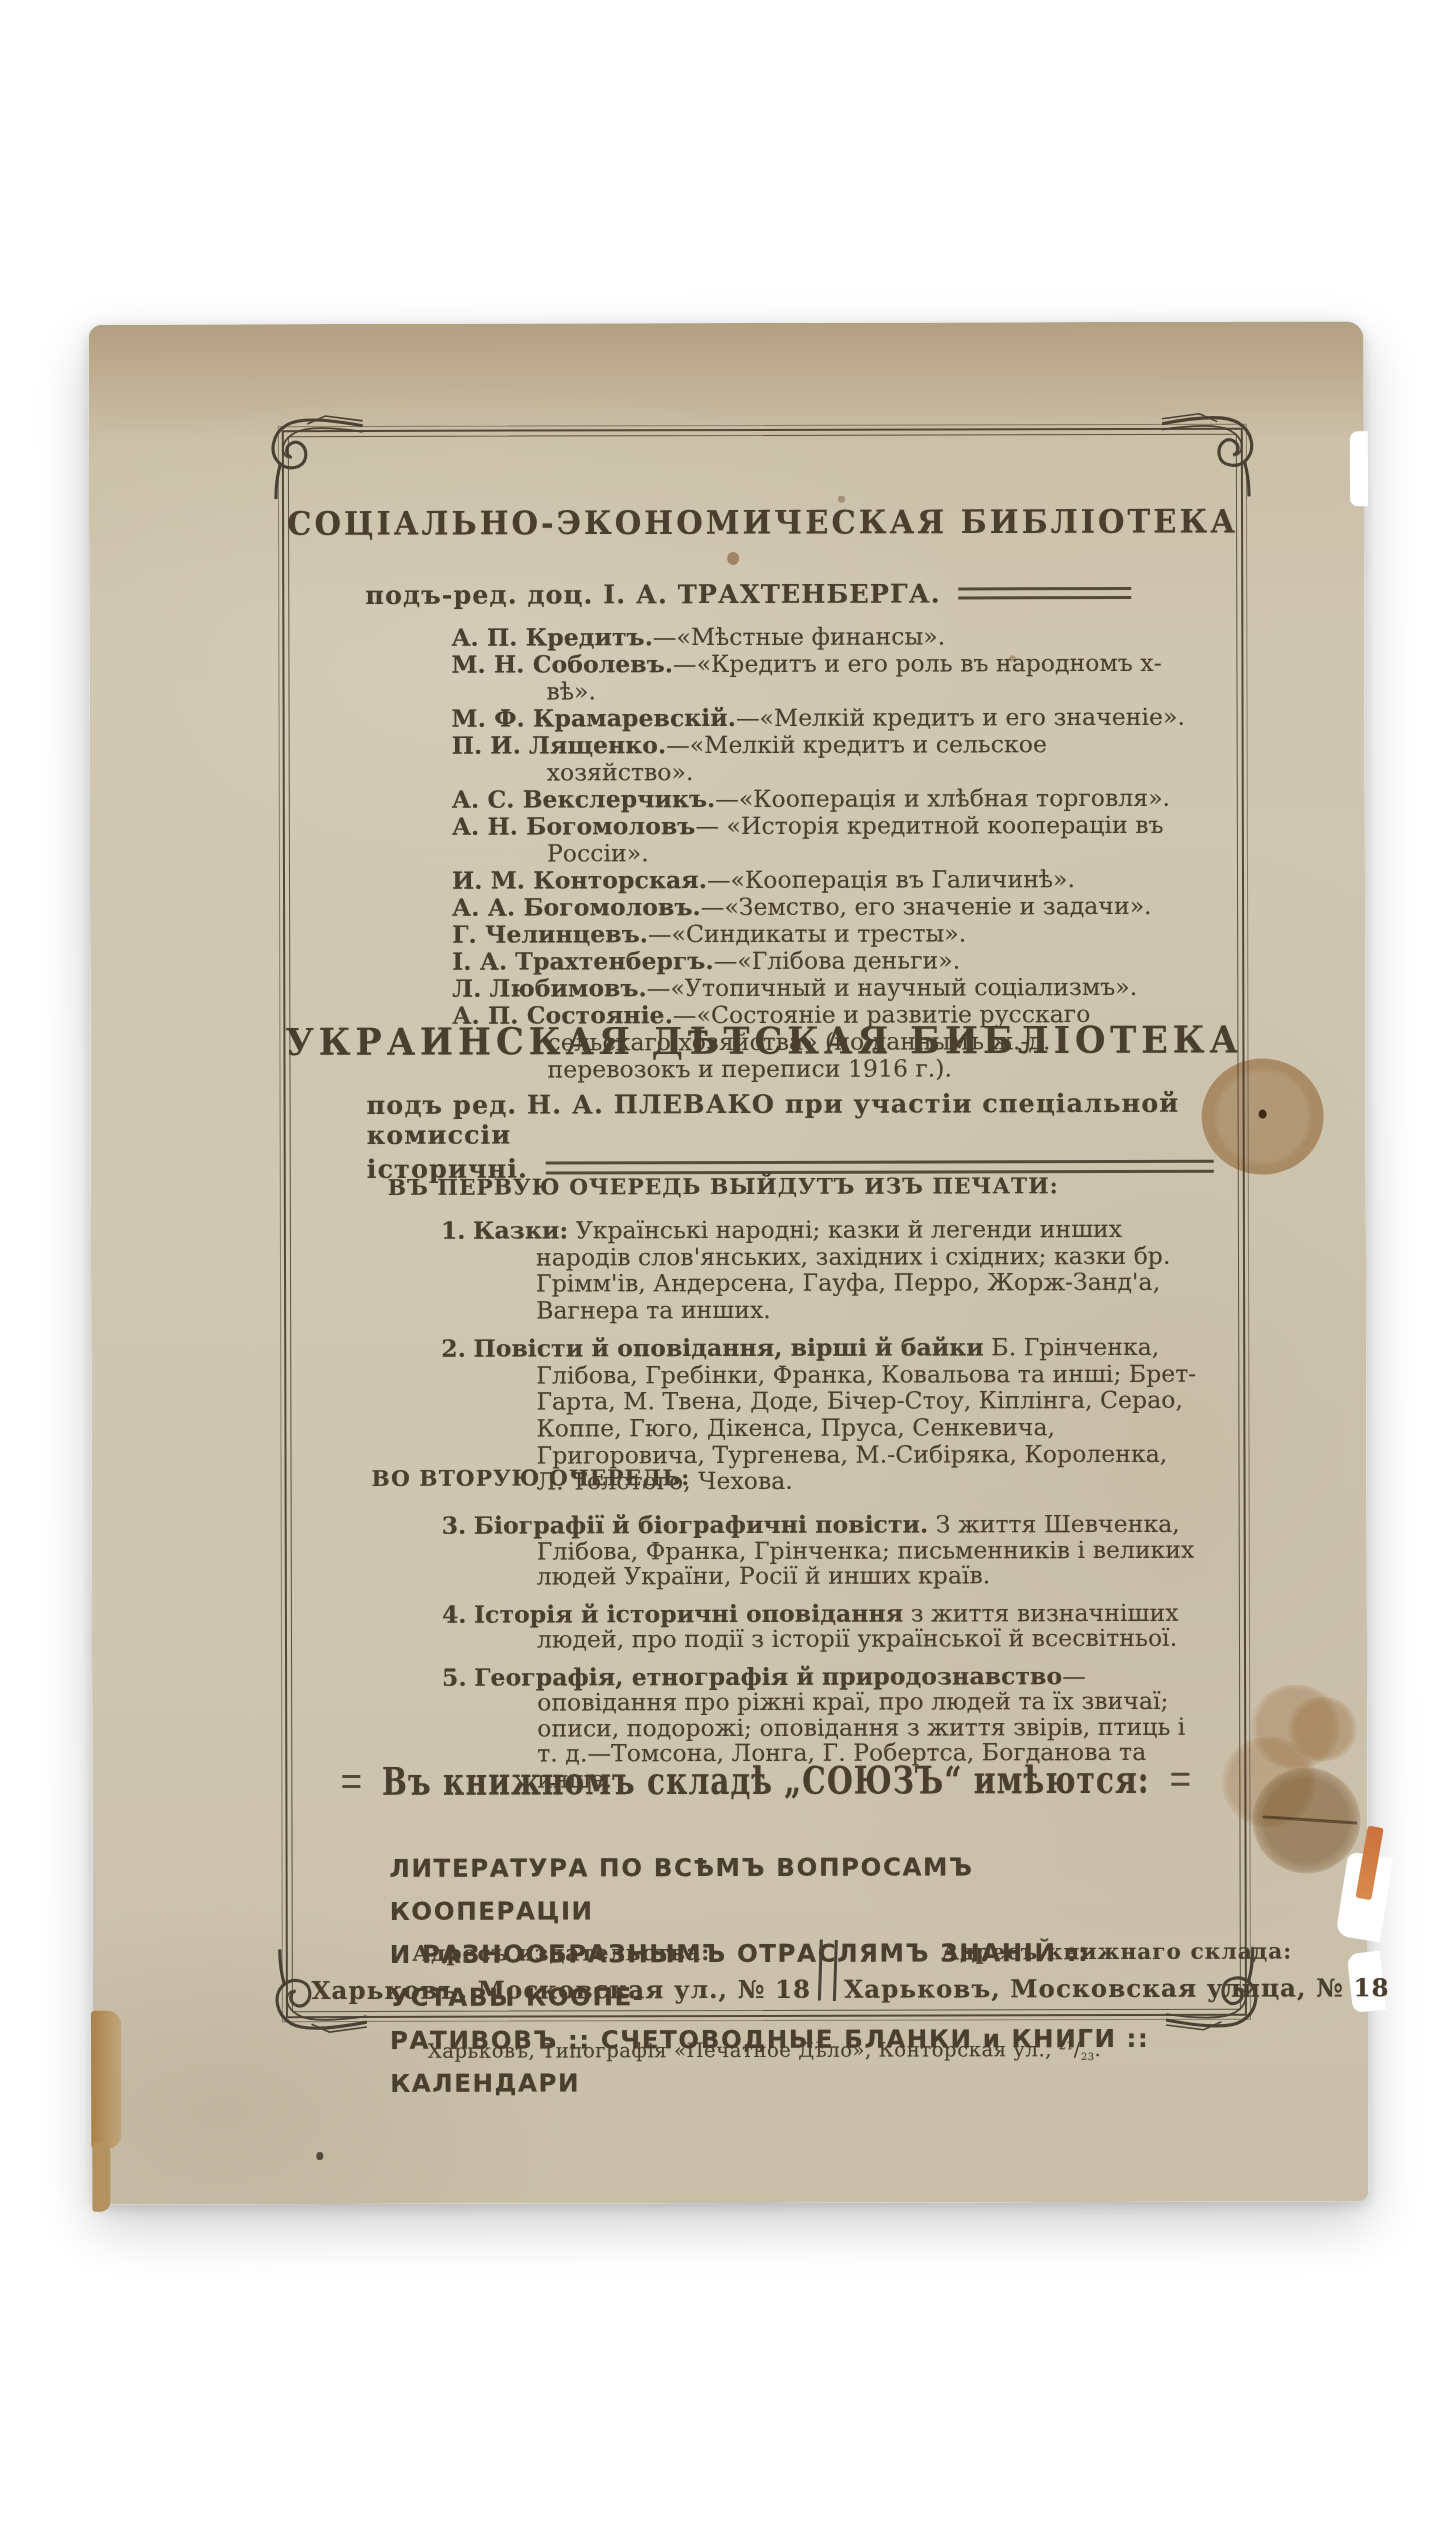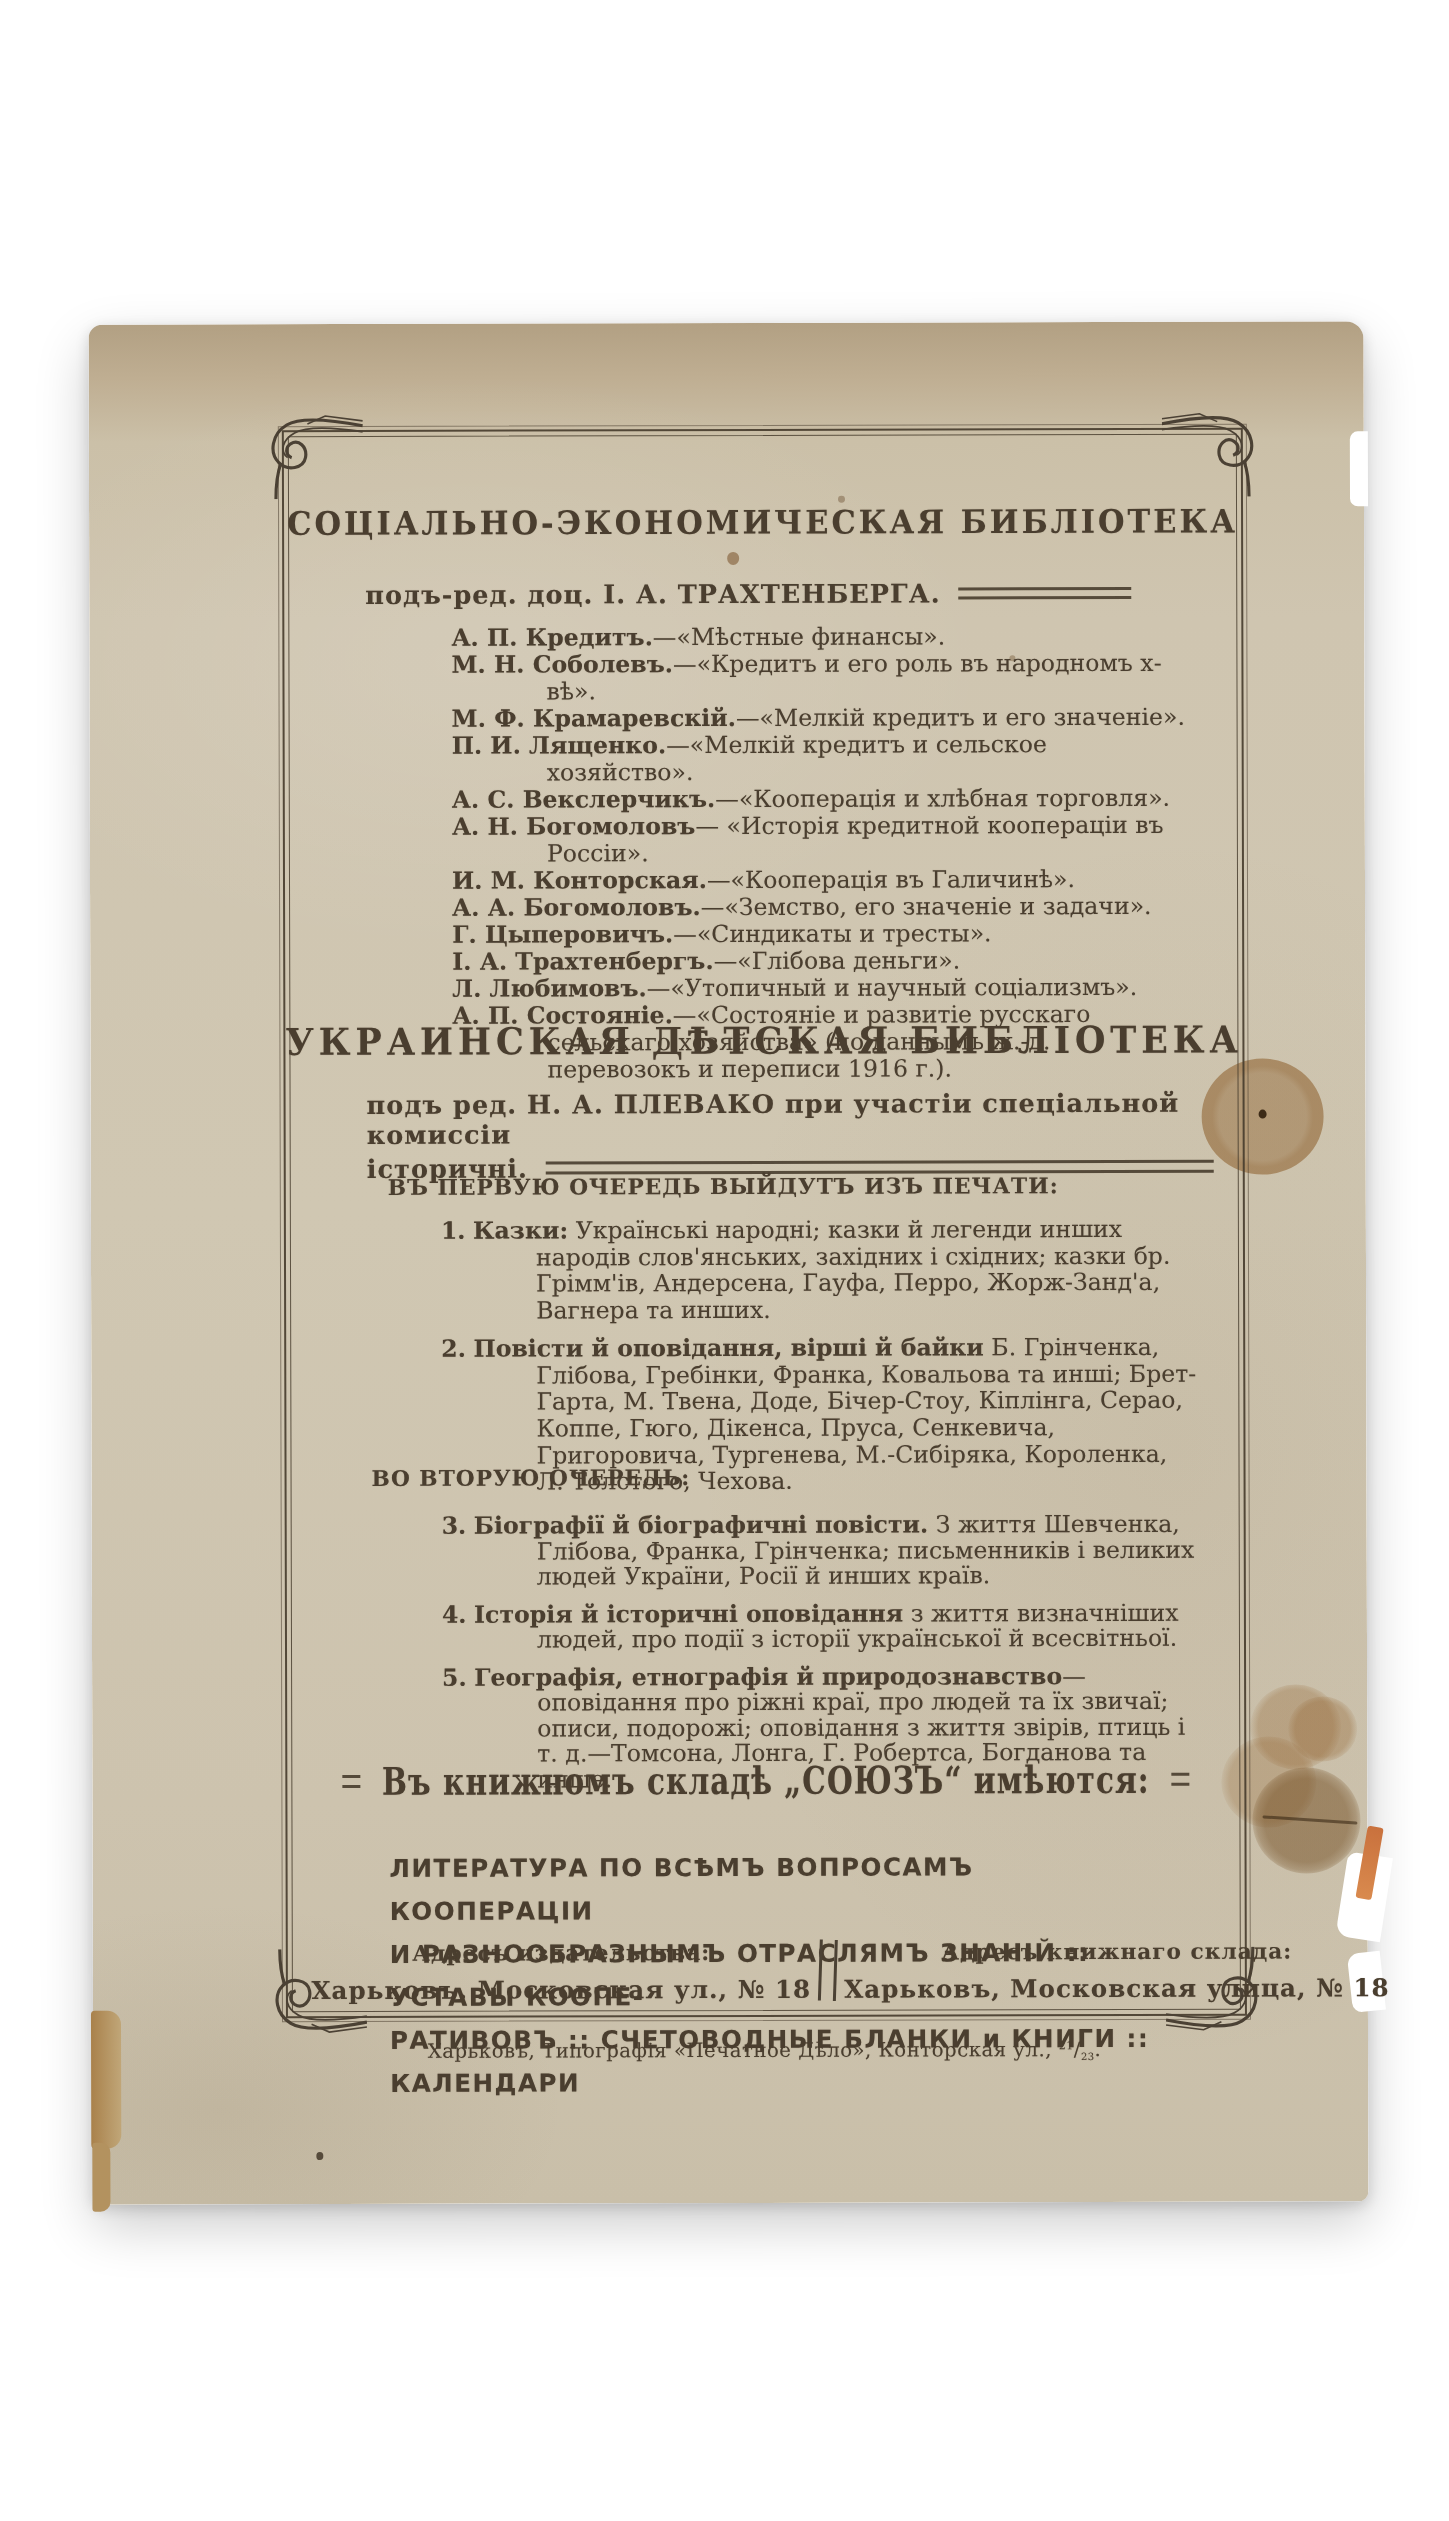--- a/index.html
+++ b/index.html
@@ -164,21 +164,21 @@
     </div>
     <ul class="books ink">
       <li><span>А. П. Кредитъ.</span><span class="bt">—«Мѣстные финансы».</span></li>
       <li><span>М. Н. Соболевъ.</span><span class="bt">—«Кредитъ и его роль въ народномъ х-вѣ».</span></li>
       <li><span>М. Ф. Крамаревскій.</span><span class="bt">—«Мелкій кредитъ и его значеніе».</span></li>
       <li><span>П. И. Лященко.</span><span class="bt">—«Мелкій кредитъ и сельское хозяйство».</span></li>
       <li><span>А. С. Векслерчикъ.</span><span class="bt">—«Кооперація и хлѣбная торговля».</span></li>
       <li><span>А. Н. Богомоловъ</span><span class="bt">— «Исторія кредитной коопераціи въ Россіи».</span></li>
       <li><span>И. М. Конторская.</span><span class="bt">—«Кооперація въ Галичинѣ».</span></li>
       <li><span>А. А. Богомоловъ.</span><span class="bt">—«Земство, его значеніе и задачи».</span></li>
-      <li><span>Г. Цыперовичъ.</span><span class="bt">—«Синдикаты и тресты».</span></li>
+      <li><span>Г. Челинцевъ.</span><span class="bt">—«Синдикаты и тресты».</span></li>
       <li><span>І. А. Трахтенбергъ.</span><span class="bt">—«Глібова деньги».</span></li>
       <li><span>Л. Любимовъ.</span><span class="bt">—«Утопичный и научный соціализмъ».</span></li>
       <li><span>А. П. Состояніе.</span><span class="bt">—«Состояніе и развитіе русскаго сельскаго хозяйства» (по даннымъ ж.-д. перевозокъ и переписи 1916 г.).</span></li>
     </ul>
 
     <div class="sec-title t2 ink">УКРАИНСКАЯ ДѢТСКАЯ БИБЛІОТЕКА</div>
     <div class="sub-row sub2 ink">
       <span class="l1">подъ ред. Н. А. ПЛЕВАКО при участіи спеціальной комиссіи</span>
       <span>історичні.</span>
       <span class="dbl-rule"></span>

